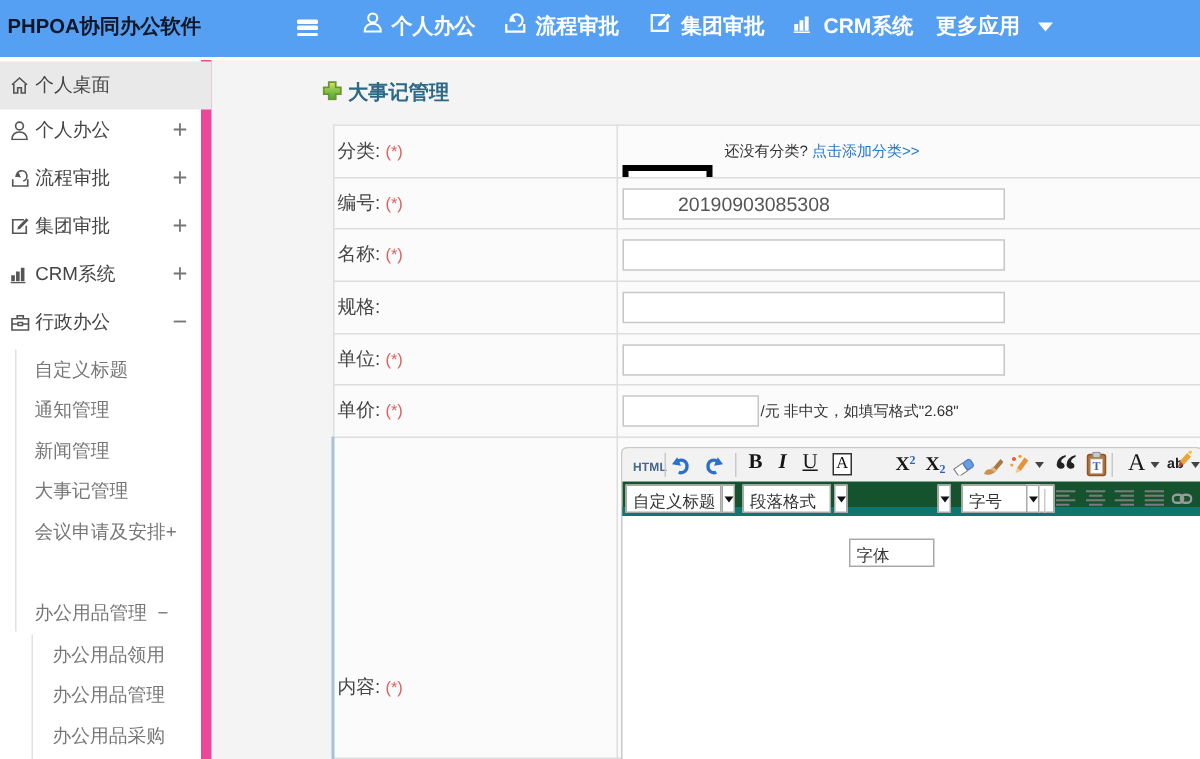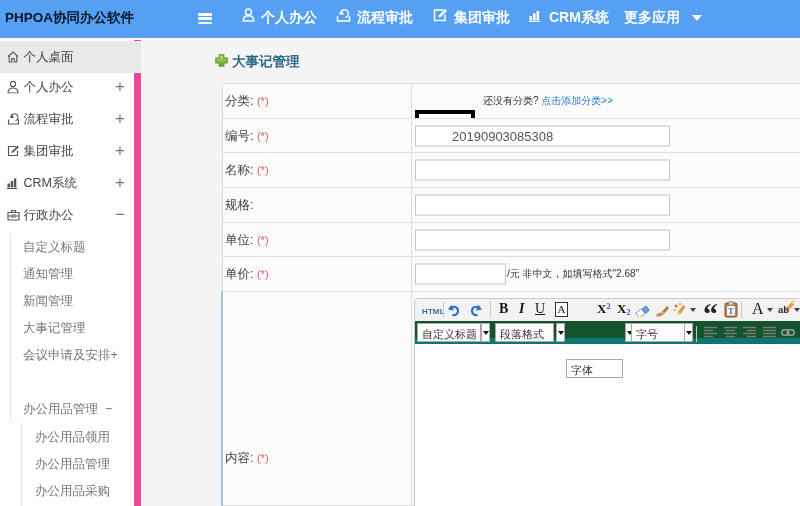--- a/index.html
+++ b/index.html
@@ -272,21 +272,21 @@
       </div>
     <div class="karr" style="left:65.5px;"></div>
     <div class="ksel" style="left:80px;width:59px;">
         <span>段落格式</span>
       </div>
     <div class="karr" style="left:141px;"></div>
     <div class="ksel" style="left:151px;width:57px;margin-top:36px;">
         <span>字体</span>
       </div>
     <div class="karr" style="left:209.5px;"></div>
-    <div class="ksel" style="left:216px;width:62px;">
+    <div class="ksel" style="left:226px;width:62px;">
         <span>字号</span>
       </div>
     <div class="karr" style="left:268.5px;"></div>
     <div class="tsep" style="left:281px;top:5px;"></div>
     <svg class="abs al" style="left:289px;" width="13" height="13" viewBox="0 0 13 13">
         <g stroke="#7b7b7b" stroke-width="1.4">
           <line x1="0" y1="1.5" x2="13" y2="1.5"></line>
           <line x1="0" y1="4.5" x2="9" y2="4.5"></line>
           <line x1="0" y1="7.5" x2="13" y2="7.5"></line>
           <line x1="0" y1="10.5" x2="9" y2="10.5"></line>

